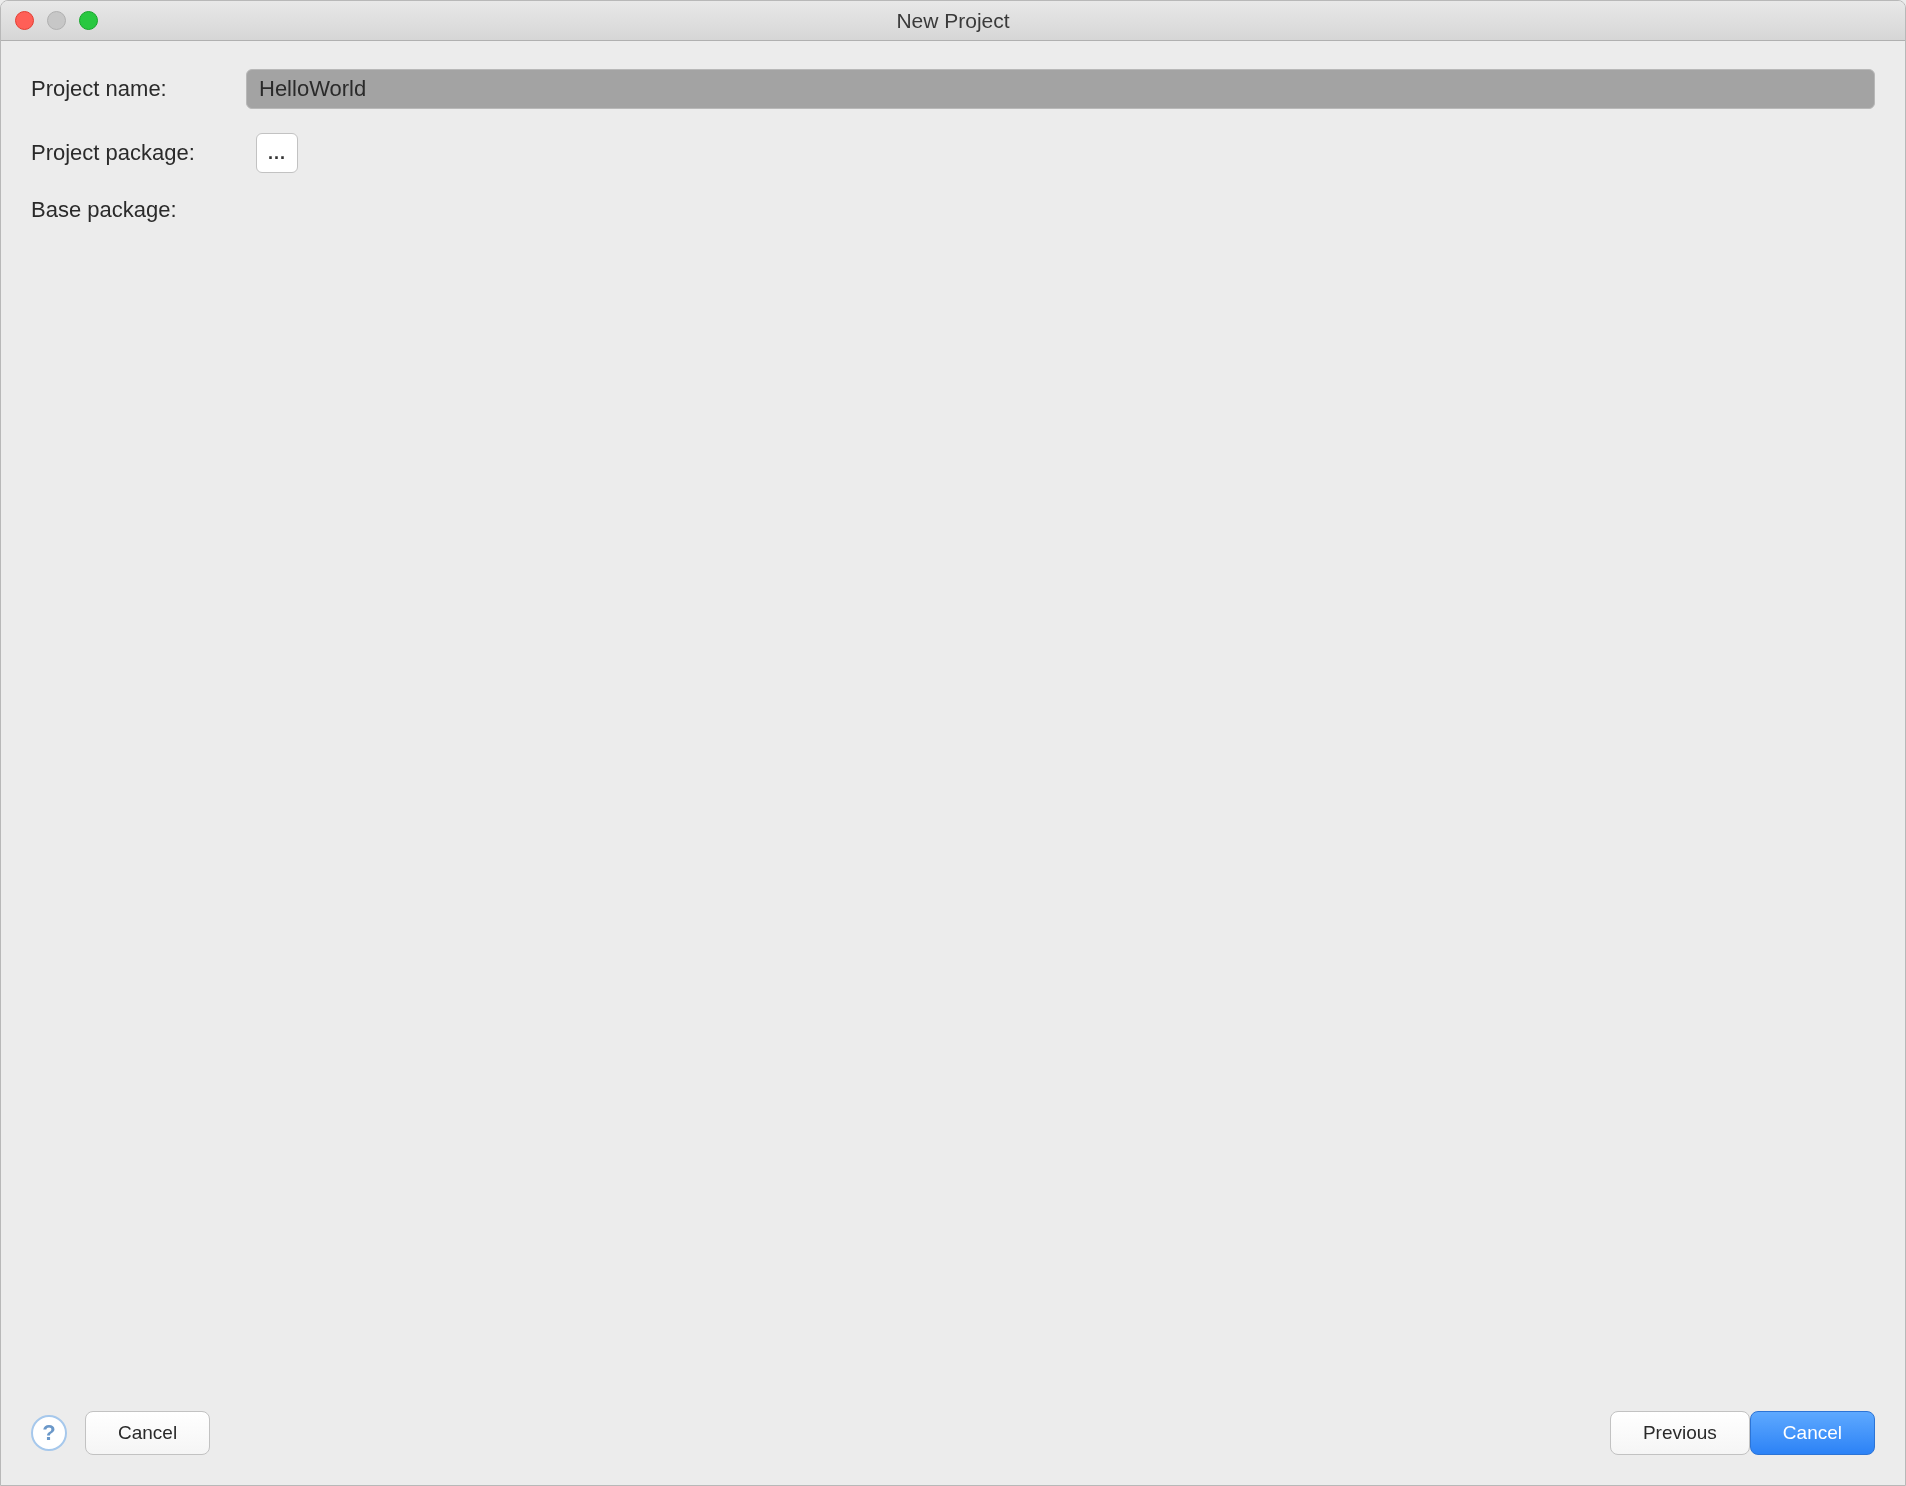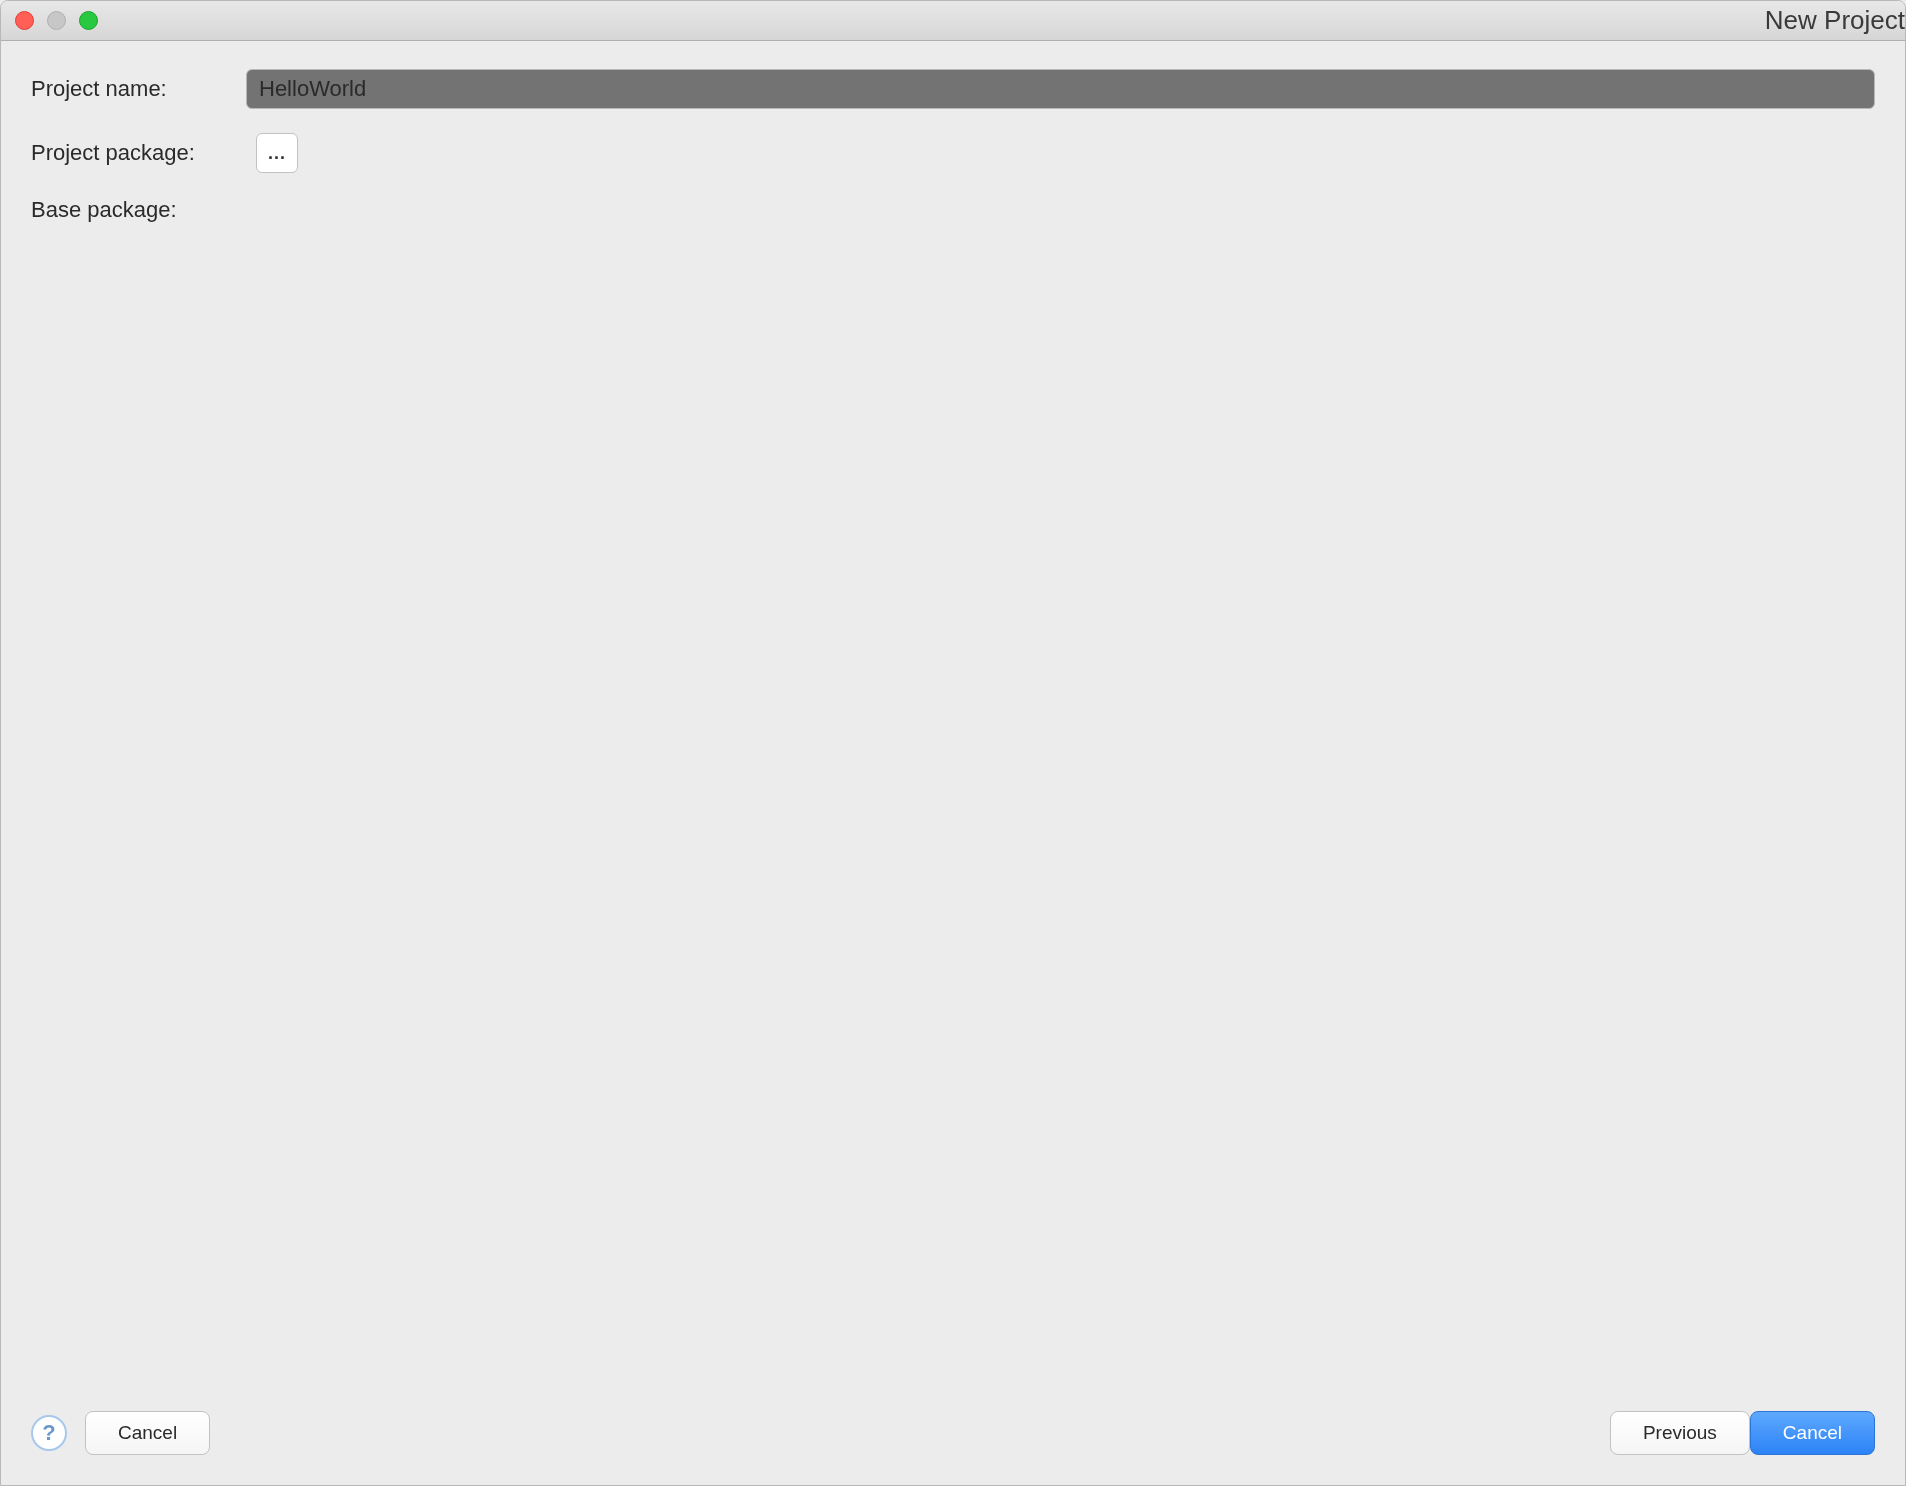--- a/index.html
+++ b/index.html
@@ -43,22 +43,22 @@
       height: 19px;
       border-radius: 50%;
     }
     .tl-close { background: #ff5f57; border: 1px solid #e33e32; }
     .tl-min { background: #c7c7c7; border: 1px solid #b0b0b0; }
     .tl-max { background: #28c840; border: 1px solid #17a62b; }
     .titlebar-title {
       position: absolute;
       left: 0;
       right: 0;
-      text-align: right;
-      font-size: 26px;
+      text-align: center;
+      font-size: 21px;
       color: #3a3a3a;
       pointer-events: none;
     }
     .content {
       flex: 1;
       padding: 28px 30px 20px 30px;
       display: flex;
       flex-direction: column;
     }
     .form-row {
@@ -69,21 +69,21 @@
     .form-label {
       width: 215px;
       font-size: 22px;
       color: #2a2a2a;
     }
     .form-input {
       flex: 1;
       height: 40px;
       border: 1px solid #b8b8b8;
       border-radius: 6px;
-      background: #737373;
+      background: #a3a3a3;
       padding: 0 12px;
       font-size: 22px;
       color: #2a2a2a;
       outline: none;
       font-family: inherit;
     }
     .form-input.focused {
       border: 1px solid #87b3e2;
       box-shadow: 0 0 0 4px #a9cdf2;
     }

